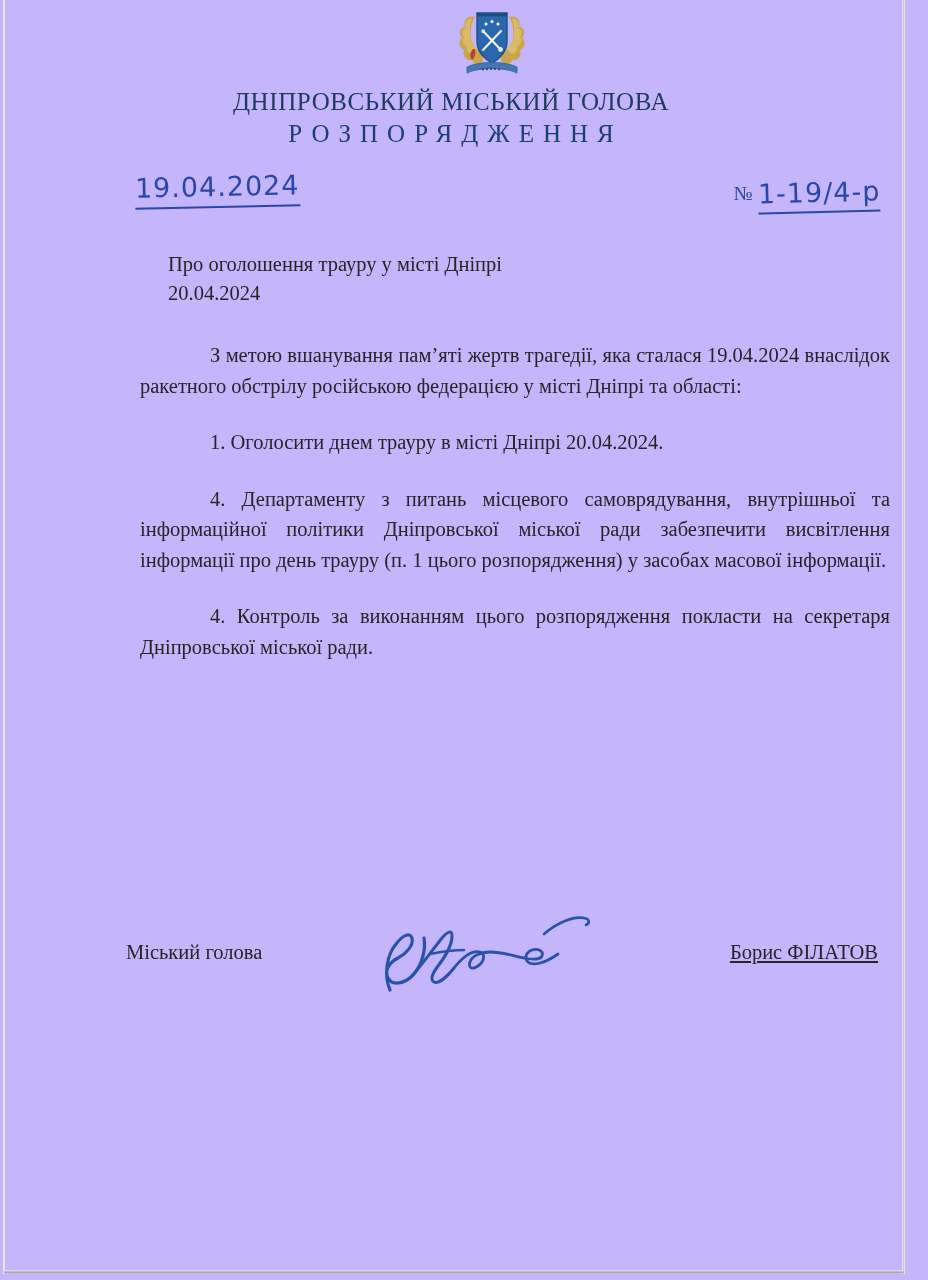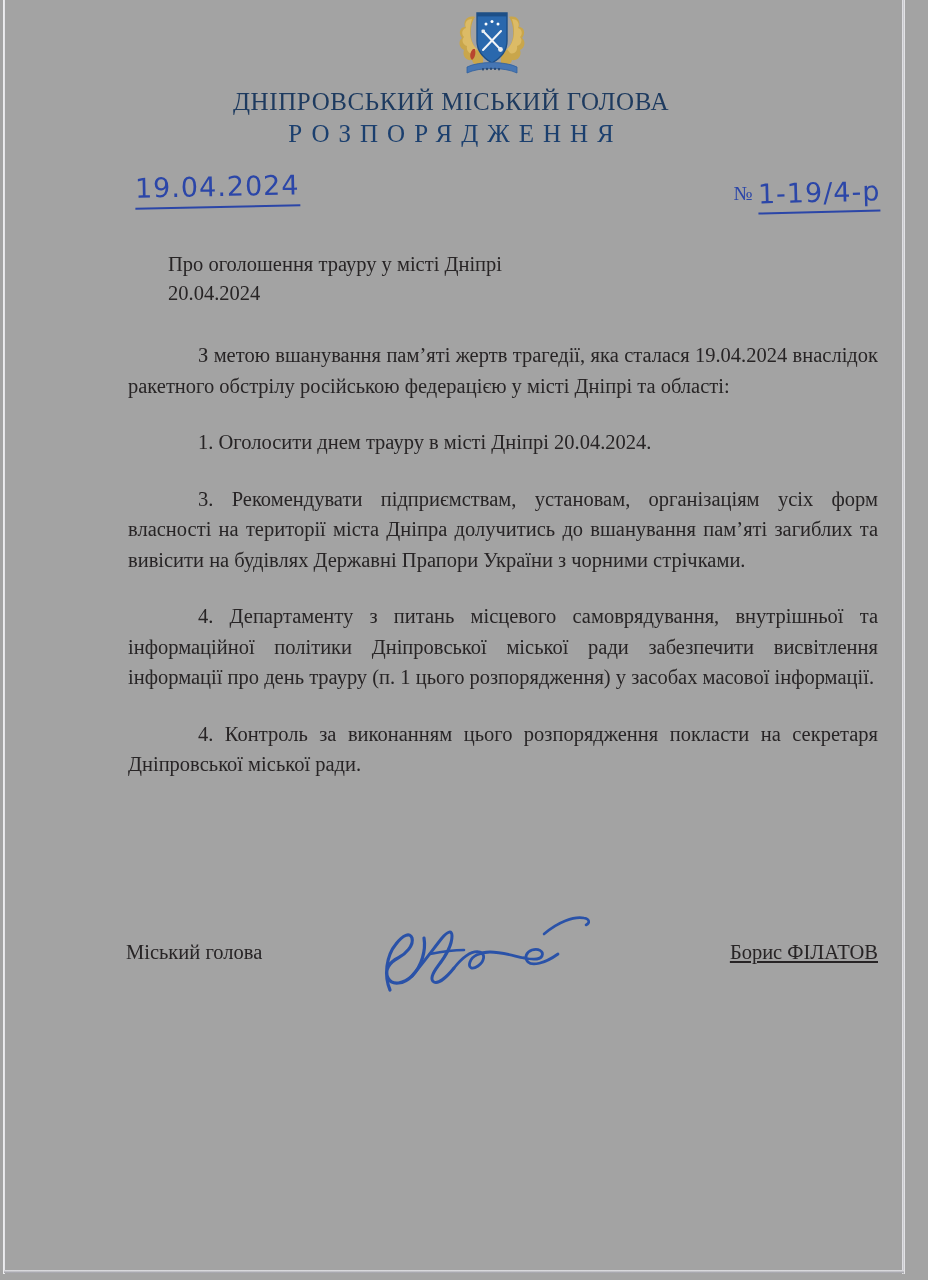--- a/index.html
+++ b/index.html
@@ -5,21 +5,21 @@
   html, body {
     margin: 0;
     padding: 0;
     background: #ffffff;
   }
 
   .page {
     position: relative;
     width: 928px;
     height: 1280px;
-    background: #a3a3a3;
+    background: #c4b5fd;
     overflow: hidden;
     font-family: "Liberation Serif", "DejaVu Serif", serif;
     color: #231f20;
     box-sizing: border-box;
   }
 
   
   .scan-edge-right {
     position: absolute;
     top: 0;
@@ -136,21 +136,21 @@
     width: 420px;
     font-size: 20.5px;
     line-height: 29px;
     color: #272425;
     margin-left: 40px;
   }
 
   
   .body {
     position: absolute;
-    left: 128px;
+    left: 140px;
     top: 340px;
     width: 750px;
   }
 
   .para {
     text-align: justify;
     text-indent: 70px;
     font-size: 20.5px;
     line-height: 30.5px;
     margin: 0 0 26px 0;
@@ -264,21 +264,20 @@
       <span class="no-sign">№</span>
       <span class="hand doc-number">1-19/4-р</span>
     </div>
   </div>
 
   <div class="subject">Про оголошення трауру у місті Дніпрі 20.04.2024</div>
 
   <div class="body">
     <p class="para">З метою вшанування пам’яті жертв трагедії, яка сталася 19.04.2024 внаслідок ракетного обстрілу російською федерацією у місті Дніпрі та області:</p>
     <p class="para">1. Оголосити днем трауру в місті Дніпрі 20.04.2024.</p>
-    <p class="para">3. Рекомендувати підприємствам, установам, організаціям усіх форм власності на території міста Дніпра долучитись до вшанування пам’яті загиблих та вивісити на будівлях Державні Прапори України з чорними стрічками.</p>
     <p class="para">4. Департаменту з питань місцевого самоврядування, внутрішньої та інформаційної політики Дніпровської міської ради забезпечити висвітлення інформації про день трауру (п. 1 цього розпорядження) у засобах масової інформації.</p>
     <p class="para">4. Контроль за виконанням цього розпорядження покласти на секретаря Дніпровської міської ради.</p>
   </div>
 
   <div class="sign-row">
     <div class="sign-title">Міський голова</div>
 
     <div class="signature-mark">
       <svg viewBox="0 0 230 105" width="230" height="105" aria-hidden="true">
         <g fill="none" stroke="#2a52a8" stroke-linecap="round" stroke-linejoin="round">

